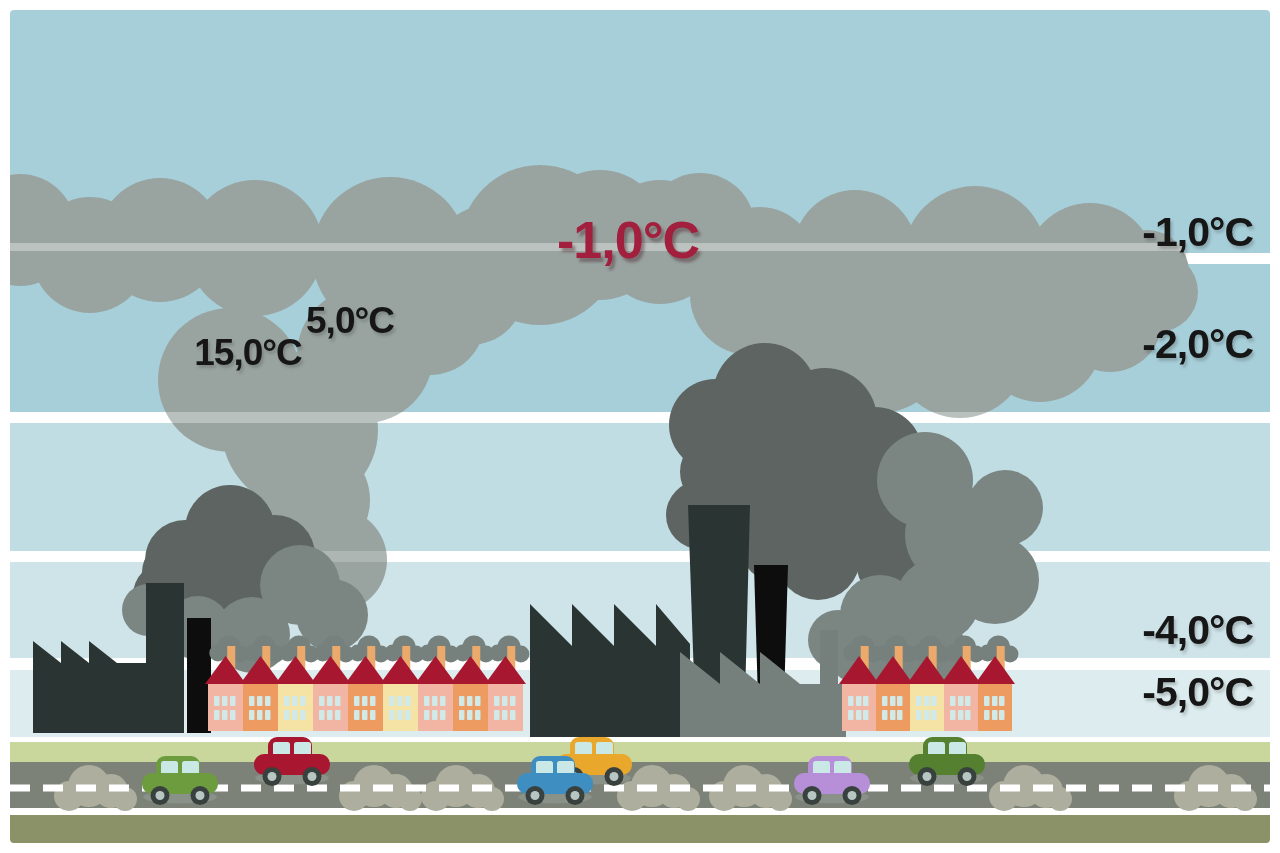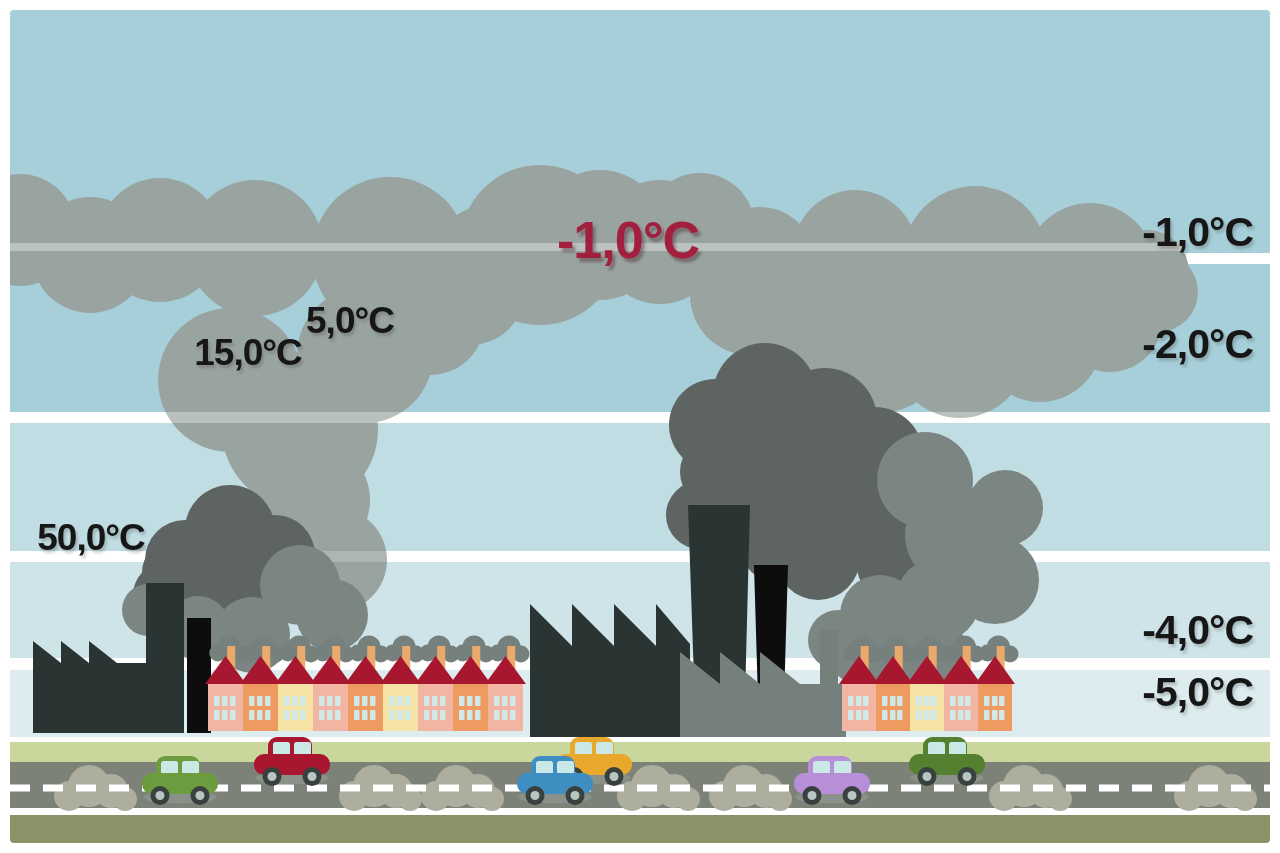--- a/index.html
+++ b/index.html
@@ -457,19 +457,18 @@
             <circle cx="58" cy="39.5" r="4.5" fill="#b7c6c3"></circle>
           </g>
         </g>
 
       <rect x="10" y="243" width="1172" height="8" fill="#bcc2bf"></rect>
     </svg>
 
     <div class="lbl lbl-red">-1,0°C</div>
     <div class="lbl lbl-left s5">5,0°C</div>
     <div class="lbl lbl-left s15">15,0°C</div>
-    <div class="lbl lbl-left s50">50,0°C</div>
     <div class="lbl lbl-right r1">-1,0°C</div>
     <div class="lbl lbl-right r2">-2,0°C</div>
     <div class="lbl lbl-right r4">-4,0°C</div>
     <div class="lbl lbl-right r5">-5,0°C</div>
   </div>
 </div>
 
 </body></html>

